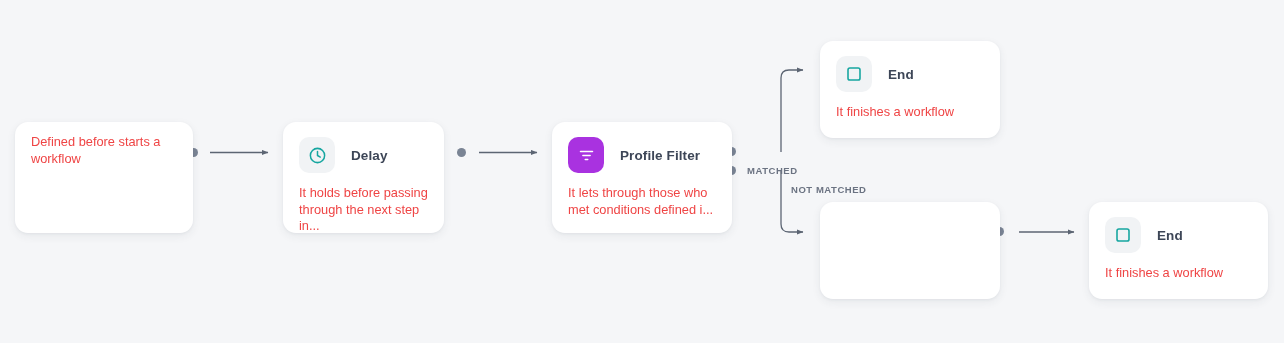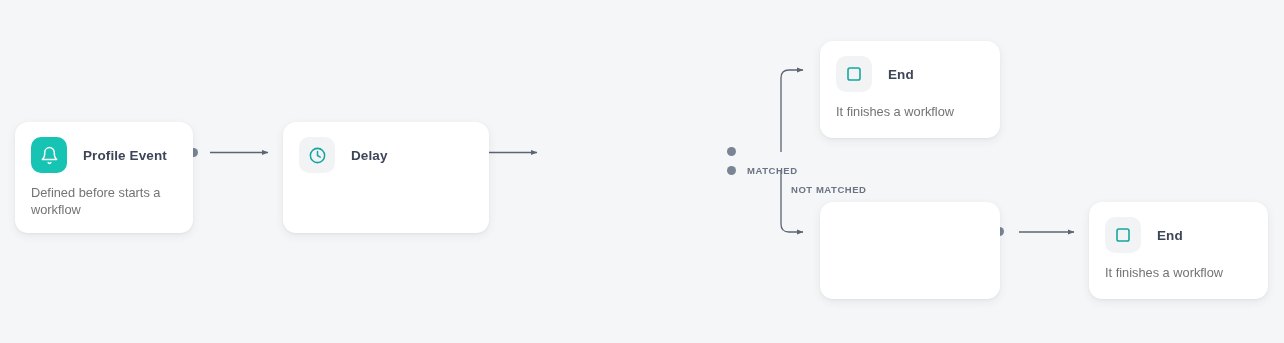--- a/index.html
+++ b/index.html
@@ -59,26 +59,26 @@
     font-weight: bold;
     color: #3d4657;
     letter-spacing: 0.1px;
     white-space: nowrap;
   }
 
   .node-desc {
     padding: 12px 16px 0 16px;
     font-size: 12.8px;
     line-height: 16.5px;
-    color: #737373;
+    color: #ef4444;
   }
 
   
   #node-profile-event  { left: 15px;   top: 122px; width: 178px; height: 111px; }
-  #node-delay          { left: 283px;  top: 122px; width: 206px; height: 111px; }
+  #node-delay          { left: 283px;  top: 122px; width: 161px; height: 111px; }
   #node-profile-filter { left: 552px;  top: 122px; width: 180px; height: 111px; }
   #node-end-top        { left: 820px;  top: 41px;  width: 180px; height: 97px;  }
   #node-send-email     { left: 820px;  top: 202px; width: 180px; height: 97px;  }
   #node-end-bottom     { left: 1089px; top: 202px; width: 179px; height: 97px;  }
 
   
   .dot {
     position: absolute;
     width: 9px;
     height: 9px;
@@ -133,44 +133,49 @@
   <div class="dot" style="left:189px; top:148px;"></div>
   <div class="dot" style="left:457px; top:148px;"></div>
   <div class="dot" style="left:727px; top:147px;"></div>
   <div class="dot" style="left:727px; top:166px;"></div>
   <div class="dot" style="left:995px; top:227px;"></div>
 
   <div class="branch-label" style="left:747px; top:147px;">MATCHED</div>
   <div class="branch-label" style="left:747px; top:166px;padding-left:44px;">NOT MATCHED</div>
 
   <div class="node" id="node-profile-event">
-    <div class="node-head">
-      <div class="node-icon teal">
-        <svg width="19" height="19" viewBox="0 0 24 24" fill="none" stroke="#ffffff" stroke-width="1.9" stroke-linecap="round" stroke-linejoin="round">
-          <path d="M18 8A6 6 0 0 0 6 8c0 7-3 9-3 9h18s-3-2-3-9"></path>
-          <path d="M13.7 21a2 2 0 0 1-3.4 0"></path>
-        </svg>
-      </div>
-      <div class="node-title">Profile Event</div>
-    </div>
     <div class="node-desc">Defined before starts a workflow</div>
   </div>
 
   <div class="node" id="node-delay">
     <div class="node-head">
       <div class="node-icon plain">
         <svg width="19" height="19" viewBox="0 0 24 24" fill="none" stroke="#16a6a0" stroke-width="1.9" stroke-linecap="round" stroke-linejoin="round">
           <circle cx="12" cy="12" r="9"></circle>
           <polyline points="12,7 12,12 15.5,14"></polyline>
         </svg>
       </div>
       <div class="node-title">Delay</div>
     </div>
-  </div>
-
+    <div class="node-desc">It holds before passing through the next step in...</div>
+  </div>
+
+  <div class="node" id="node-profile-filter">
+    <div class="node-head">
+      <div class="node-icon purple">
+        <svg width="19" height="19" viewBox="0 0 24 24" fill="none" stroke="#ffffff" stroke-width="2.1" stroke-linecap="round">
+          <line x1="4.5" y1="7" x2="19.5" y2="7"></line>
+          <line x1="7.5" y1="12" x2="16.5" y2="12"></line>
+          <line x1="10.5" y1="17" x2="13.5" y2="17"></line>
+        </svg>
+      </div>
+      <div class="node-title">Profile Filter</div>
+    </div>
+    <div class="node-desc">It lets through those who met conditions defined i...</div>
+  </div>
 
   <div class="node" id="node-end-top">
     <div class="node-head">
       <div class="node-icon plain">
         <svg width="18" height="18" viewBox="0 0 24 24" fill="none" stroke="#16a6a0" stroke-width="2.1" stroke-linejoin="round">
           <rect x="4" y="4" width="16" height="16" rx="2.5"></rect>
         </svg>
       </div>
       <div class="node-title">End</div>
     </div>

